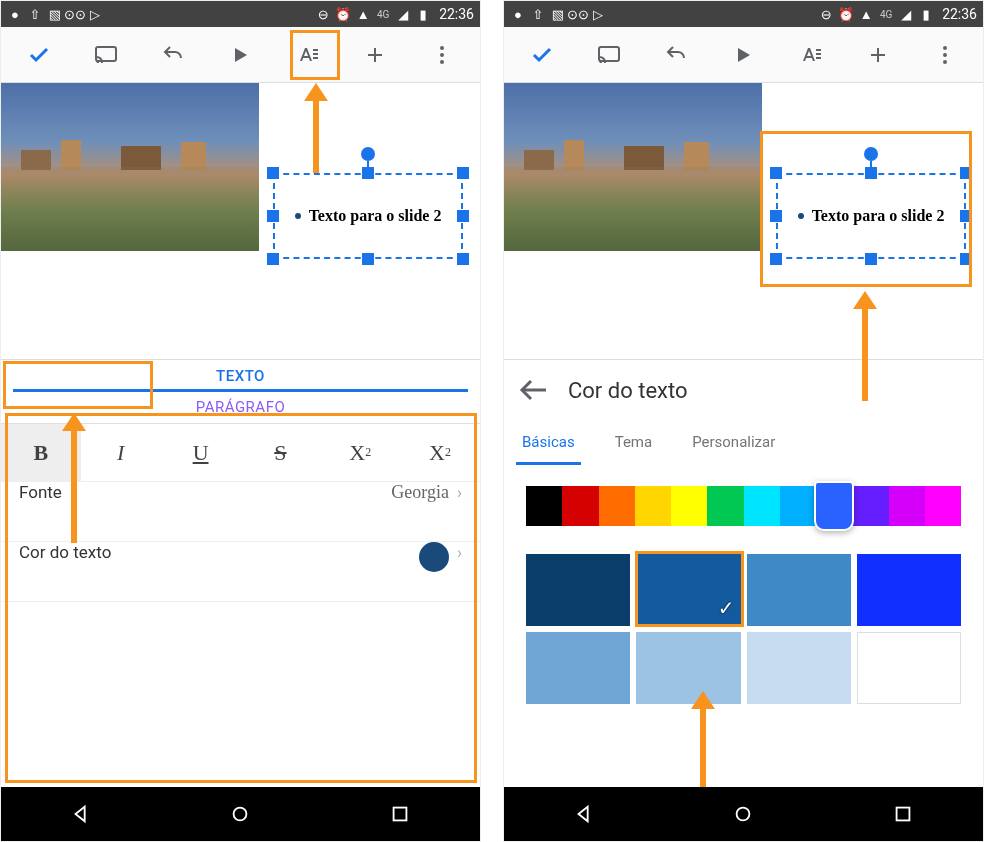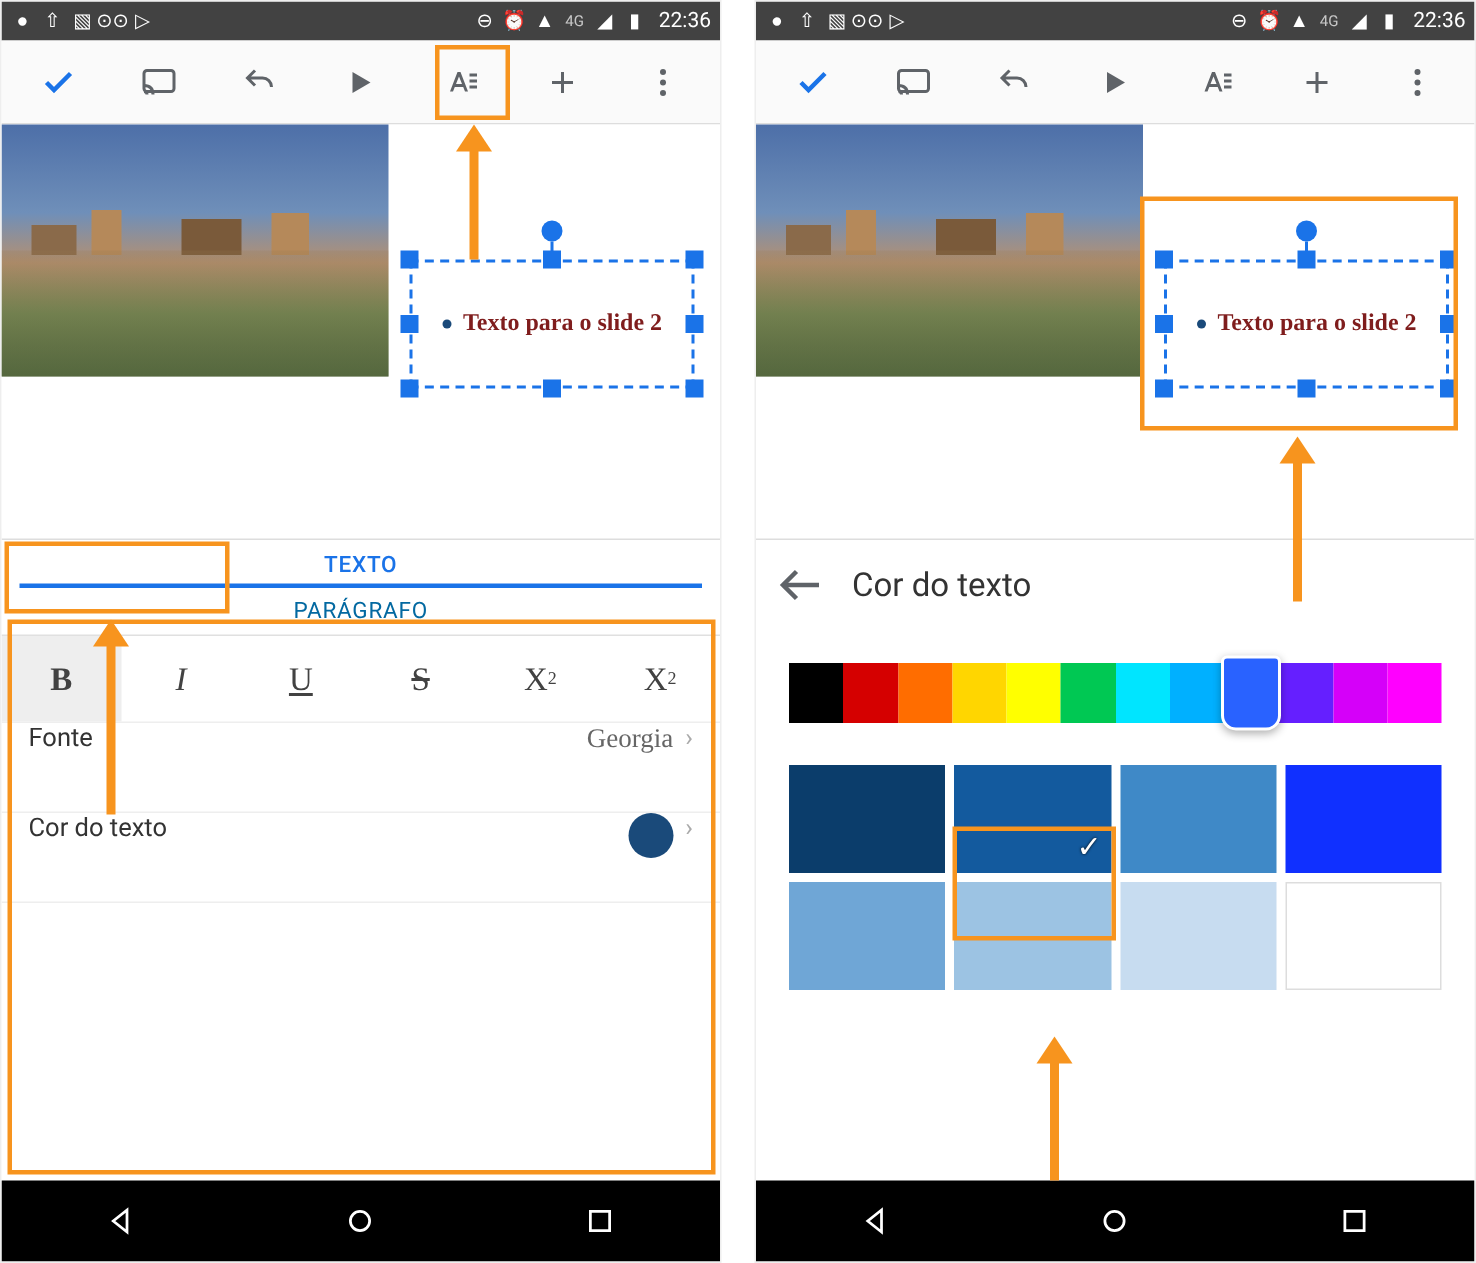--- a/index.html
+++ b/index.html
@@ -30,32 +30,32 @@
   .cityscape::before { content:""; position:absolute; inset:0; background:
     linear-gradient(#8a6a4a,#8a6a4a) 20px 10px/30px 20px no-repeat,
     linear-gradient(#b5895a,#b5895a) 60px 0/20px 30px no-repeat,
     linear-gradient(#7a5a3a,#7a5a3a) 120px 6px/40px 24px no-repeat,
     linear-gradient(#b5895a,#b5895a) 180px 2px/25px 28px no-repeat; }
 
   .textbox { position: absolute; left: 272px; top: 90px; width: 190px; height: 86px; }
   .textbox .frame { position:absolute; inset:0; border: 2px dashed #1a73e8; background:#fff; }
   .textbox .inner { position:absolute; inset:8px; display:flex; align-items:center; justify-content:center; }
   .textbox .bullet { width:6px; height:6px; border-radius:50%; background:#1a4a7a; margin-right:8px; flex-shrink:0; }
-  .textbox .txt { color:#7f1d1d; font-family: Georgia, serif; font-weight:bold; font-size:16px; text-align:left; line-height:1.2; }
+  .textbox .txt { color:#000000; font-family: Georgia, serif; font-weight:bold; font-size:16px; text-align:left; line-height:1.2; }
   .handle { position:absolute; width:12px; height:12px; background:#1a73e8; }
   .h-tl{ left:-6px; top:-6px;} .h-tm{ left:50%; top:-6px; margin-left:-6px;} .h-tr{ right:-6px; top:-6px;}
   .h-ml{ left:-6px; top:50%; margin-top:-6px;} .h-mr{ right:-6px; top:50%; margin-top:-6px;}
   .h-bl{ left:-6px; bottom:-6px;} .h-bm{ left:50%; bottom:-6px; margin-left:-6px;} .h-br{ right:-6px; bottom:-6px;}
   .rot { position:absolute; left:50%; top:-26px; margin-left:-7px; width:14px; height:14px; border-radius:50%; background:#1a73e8; }
   .rot-line { position:absolute; left:50%; top:-12px; width:2px; height:12px; background:#1a73e8; margin-left:-1px; }
 
   
   .panel { position:absolute; left:0; right:0; bottom:54px; top:358px; background:#fff; }
   .tabs { height: 65px; display:flex; border-top:1px solid #ddd; border-bottom:1px solid #e0e0e0;flex-direction:column; }
-  .tab { flex:1; display:flex; align-items:center; justify-content:center; font-size:15px; letter-spacing:.5px; color:#0369a1; cursor:pointer; position:relative; }
+  .tab { flex:1; display:flex; align-items:center; justify-content:center; font-size:15px; letter-spacing:.5px; color:#8b5cf6; cursor:pointer; position:relative; }
   .tab.active { color:#1a73e8; font-weight:500; }
   .tab.active::after { content:""; position:absolute; left:12px; right:12px; bottom:0; height:3px; background:#1a73e8; }
 
   .style-row { height:58px; display:flex; align-items:center; justify-content:space-around; border-bottom:1px solid #eee; }
   .sbtn { flex:1; height:100%; display:flex; align-items:center; justify-content:center; font-family: Georgia, serif; font-size:22px; color:#424242; cursor:pointer; }
   .sbtn.bold { font-weight:bold; background:#eee; }
   .sbtn.italic { font-style:italic; }
   .sbtn .under { text-decoration: underline; }
   .sbtn .strike { text-decoration: line-through; }
   .sbtn sup, .sbtn sub { font-size:12px; }
@@ -348,20 +348,25 @@
   <div class="panel2">
     <div class="title-row">
       <div class="back">
             <svg viewBox="0 0 24 24" fill="none" stroke="#5f6368" stroke-width="2">
               <line x1="20" y1="12" x2="4" y2="12"></line>
               <polyline points="10,6 4,12 10,18"></polyline>
             </svg>
           </div>
       <div class="title">Cor do texto</div>
     </div>
+    <div class="ctabs">
+      <div class="ctab active">Básicas</div>
+      <div class="ctab">Tema</div>
+      <div class="ctab">Personalizar</div>
+    </div>
     <div class="palette">
       <div class="hue-row" id="hue-row">
             <div class="hue" style="background: rgb(0, 0, 0);"></div>
             <div class="hue" style="background: rgb(213, 0, 0);"></div>
             <div class="hue" style="background: rgb(255, 109, 0);"></div>
             <div class="hue" style="background: rgb(255, 214, 0);"></div>
             <div class="hue" style="background: rgb(255, 255, 0);"></div>
             <div class="hue" style="background: rgb(0, 200, 83);"></div>
             <div class="hue" style="background: rgb(0, 229, 255);"></div>
             <div class="hue" style="background: rgb(0, 176, 255);"></div>

